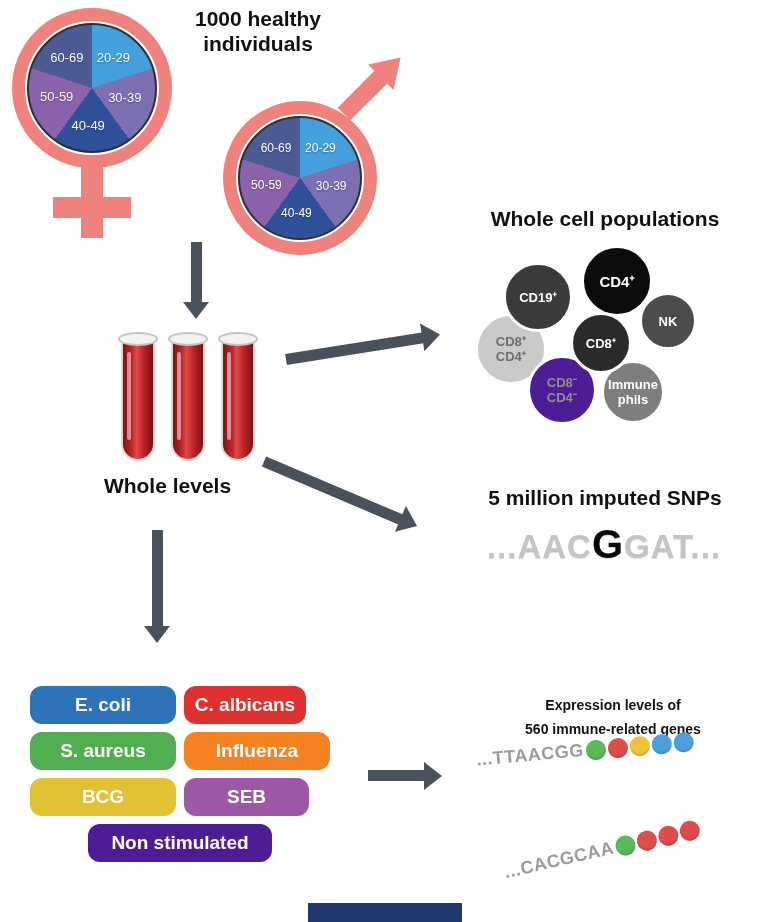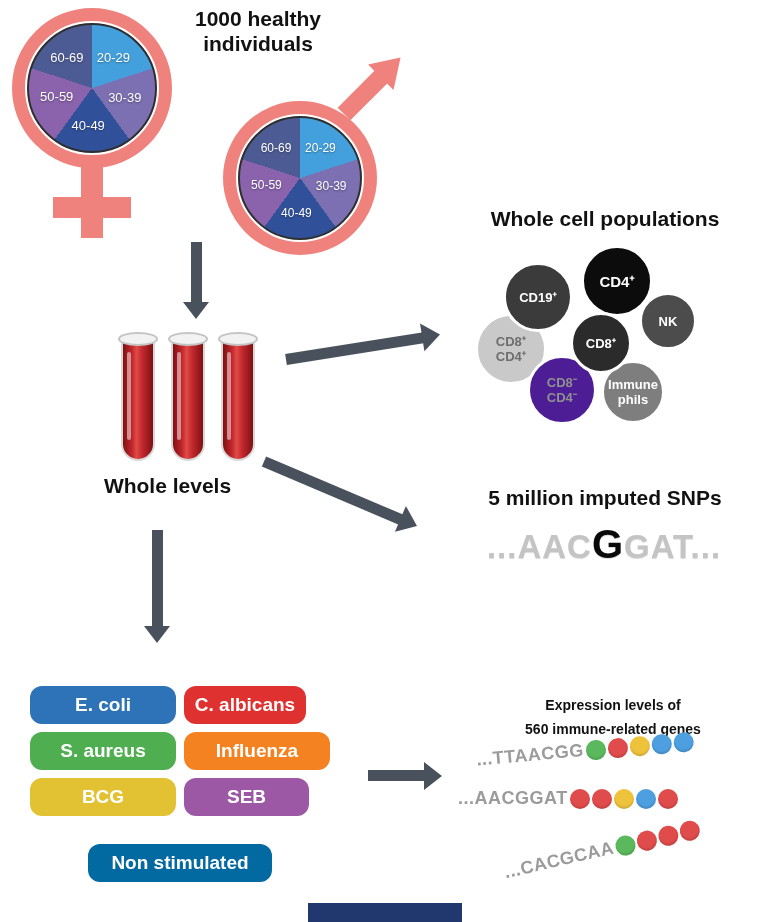--- a/index.html
+++ b/index.html
@@ -169,49 +169,39 @@
     <div class="shaft" style="left:152px; top:530px; width:11px; height:98px;"></div>
     <div class="head-down" style="left:144px; top:626px;"></div>
   </div>
 
   <div class="pill pill-1" style="background: rgb(46, 115, 184);">E. coli</div>
   <div class="pill pill-2" style="background: rgb(224, 49, 49);">C. albicans</div>
   <div class="pill pill-3" style="background: rgb(79, 174, 79);">S. aureus</div>
   <div class="pill pill-5" style="background: rgb(226, 194, 51);">BCG</div>
   <div class="pill pill-4" style="background: rgb(245, 130, 32);">Influenza</div>
   <div class="pill pill-6" style="background: rgb(156, 87, 165);">SEB</div>
-  <div class="pill pill-7" style="background: #0369a1; margin-top: 20px;">Non stimulated</div>
+  <div class="pill pill-7" style="background: #4c1d95;">Non stimulated</div>
 
   <div>
     <div class="shaft" style="left:368px; top:770px; width:58px; height:11px;"></div>
     <div class="head-right" style="left:424px; top:762px;"></div>
   </div>
 
   <div class="heading" style="left:458px; top:679px; width:310px; font-size:14px; line-height:24px;margin-top:14px;">Expression levels of
 560 immune-related genes</div>
   <div class="seq seq-1">
     <span>...TTAACGG</span>
       <span style="display:flex;">
         <span class="bead" style="background: rgb(91, 184, 92);"></span>
         <span class="bead" style="background: rgb(224, 75, 75);"></span>
         <span class="bead" style="background: rgb(239, 194, 59);"></span>
         <span class="bead" style="background: rgb(77, 159, 224);"></span>
         <span class="bead" style="background: rgb(77, 159, 224);"></span>
       </span>
   </div>
-  <div class="seq seq-2">
-    <span>...AACGGAT</span>
-      <span style="display:flex;">
-        <span class="bead" style="background: rgb(224, 75, 75);"></span>
-        <span class="bead" style="background: rgb(224, 75, 75);"></span>
-        <span class="bead" style="background: rgb(239, 194, 59);"></span>
-        <span class="bead" style="background: rgb(77, 159, 224);"></span>
-        <span class="bead" style="background: rgb(224, 75, 75);"></span>
-      </span>
-  </div>
   <div class="seq seq-3">
     <span>...CACGCAA</span>
       <span style="display:flex;">
         <span class="bead" style="background: rgb(91, 184, 92);"></span>
         <span class="bead" style="background: rgb(224, 75, 75);"></span>
         <span class="bead" style="background: rgb(224, 75, 75);"></span>
         <span class="bead" style="background: rgb(224, 75, 75);"></span>
       </span>
   </div>
 

